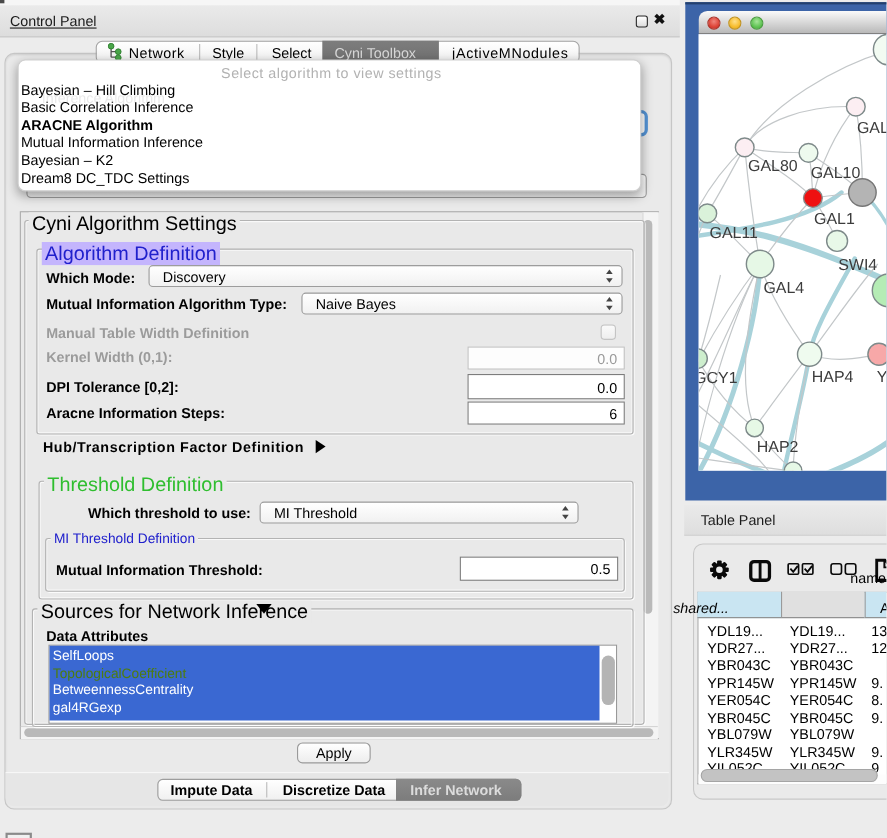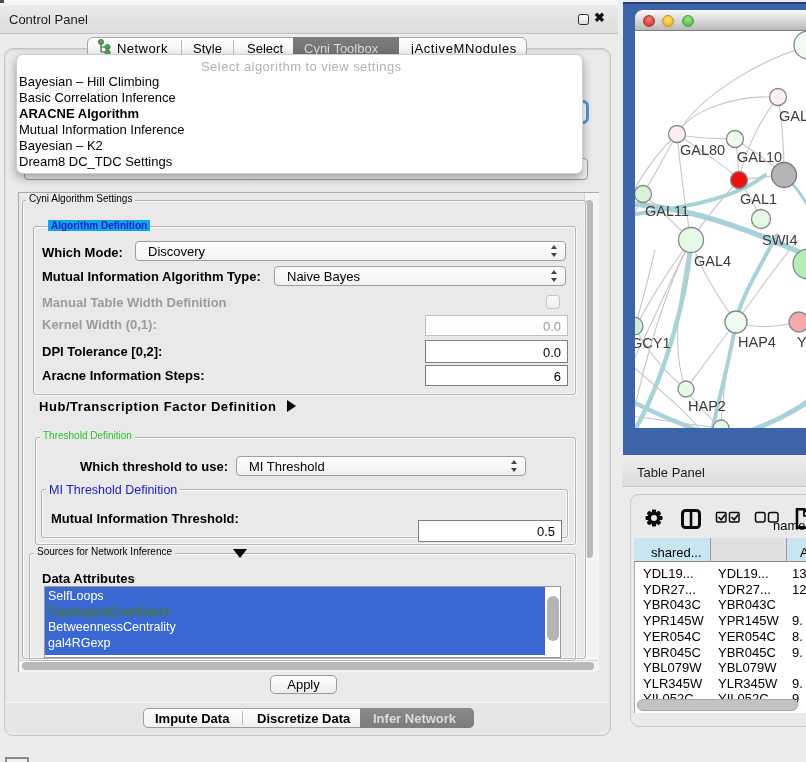--- a/index.html
+++ b/index.html
@@ -4,41 +4,41 @@
 <style>
   html,body{margin:0;padding:0;}
   body{width:806px;height:762px;overflow:hidden;background:#ececec;
        font-family:"Liberation Sans",sans-serif;position:relative;}
   .abs{position:absolute;}
   .lbl{position:absolute;font-size:13px;color:#000;white-space:nowrap;}
   .bold{font-weight:bold;}
   .gray{color:#9b9b9b;}
   .grp{position:absolute;border:1px solid #b3b3b3;border-radius:3px;
        box-shadow:inset 0 0 0 1px rgba(255,255,255,.7),1px 1px 0 rgba(255,255,255,.8);}
-  .gtitle{position:absolute;font-size:10px;background:#eaeaea;padding:0 3px;white-space:nowrap;}
+  .gtitle{position:absolute;font-size:18px;background:#eaeaea;padding:0 3px;white-space:nowrap;}
   .combo{position:absolute;background:linear-gradient(#ffffff,#f1f1f1);
          border:1px solid #9d9d9d;border-radius:4px;box-sizing:border-box;}
   .combo .txt{position:absolute;left:12px;top:0;bottom:0;font-size:13px;color:#000;
               display:flex;align-items:center;}
   .spin{position:absolute;right:7px;top:50%;width:7px;height:12px;margin-top:-6px;}
   .spin:before,.spin:after{content:"";position:absolute;left:0;border-left:3.5px solid transparent;
         border-right:3.5px solid transparent;}
   .spin:before{top:0;border-bottom:4.5px solid #444;}
   .spin:after{bottom:0;border-top:4.5px solid #444;}
   .field{position:absolute;background:#fff;border:1px solid #7d7d7d;box-sizing:border-box;
          font-size:13px;text-align:right;padding-right:6px;line-height:21px;}
 </style>
 </head>
 <body>
 
 <div class="abs" style="left:0;top:0;width:618px;height:5px;background:#f6f6f6;"></div>
 <div class="abs" style="left:0;top:0;width:4px;height:3px;background:#4a4a4a;"></div>
 <div class="abs" id="titlebar" style="left:0;top:5px;width:618px;height:28px;
      background:linear-gradient(#eaeaea,#dddddd);border-bottom:1px solid #c2c2c2;"></div>
-<div class="lbl" style="left:9px;top:12px;color:#1b1b1b;">Control Panel</div>
+<div class="lbl" style="left:9px;top:12px;color:#1b1b1b;text-decoration:underline;">Control Panel</div>
 <div class="abs" style="left:578px;top:14px;width:9px;height:9px;border:1.6px solid #2a2a2a;border-radius:2.5px;background:linear-gradient(#fff,#ddd);"></div>
 <div class="abs" style="left:594px;top:10px;font-size:13px;font-weight:bold;color:#111;">✖</div>
 
 <div class="abs" style="left:4px;top:48px;width:605px;height:686px;background:#eaeaea;
      border:1px solid #c6c6c6;border-radius:9px;box-shadow:inset 0 1px 2px rgba(0,0,0,.12);"></div>
 
 <div class="abs" style="left:87px;top:37px;width:440px;height:21px;background:linear-gradient(#ffffff,#f0f0f0);
      border:1px solid #a5a5a5;border-radius:6px;box-sizing:border-box;"></div>
 <div class="abs" style="left:181px;top:40px;width:1px;height:15px;background:#bbb;"></div>
 <div class="abs" style="left:233px;top:40px;width:1px;height:15px;background:#bbb;"></div>
@@ -64,21 +64,21 @@
 <div class="abs" style="left:584px;top:193px;width:14px;height:478px;background:#f4f4f4;border-left:1px solid #d5d5d5;"></div>
 <div class="abs" style="left:585px;top:200px;width:8px;height:358px;background:#b9b9b9;border-radius:5px;"></div>
 
 <div class="abs" style="left:19px;top:660px;width:579px;height:11px;background:#f4f4f4;border-top:1px solid #d5d5d5;"></div>
 <div class="abs" style="left:22px;top:662px;width:572px;height:8px;background:#b9b9b9;border-radius:4px;"></div>
 
 <div class="grp" style="left:22px;top:200px;width:562px;height:457px;"></div>
 <div class="gtitle" style="left:26px;top:193px;background:#e9e9e9;">Cyni Algorithm Settings</div>
 
 <div class="grp" style="left:33px;top:226px;width:541px;height:167px;"></div>
-<div class="gtitle" style="left:48px;top:220px;background:#0ea5e9;color:#2020cc;font-weight:bold;">Algorithm Definition</div>
+<div class="gtitle" style="left:38px;top:220px;background:#c4b5fd;color:#2020cc;">Algorithm Definition</div>
 
 <div class="lbl bold" style="left:42px;top:245px;">Which Mode:</div>
 <div class="combo" style="left:135px;top:241px;width:431px;height:20px;">
   <div class="txt">Discovery</div>
     <div class="spin"></div>
 </div>
 <div class="lbl bold" style="left:42px;top:269px;">Mutual Information Algorithm Type:</div>
 <div class="combo" style="left:274px;top:266px;width:292px;height:20px;">
   <div class="txt">Naive Bayes</div>
     <div class="spin"></div>
@@ -98,21 +98,21 @@
 <div class="grp" style="left:35px;top:437px;width:539px;height:106px;"></div>
 <div class="gtitle" style="left:40px;top:430px;background:#e9e9e9;color:#2fbe2f;">Threshold Definition</div>
 <div class="lbl bold" style="left:80px;top:459px;">Which threshold to use:</div>
 <div class="combo" style="left:236px;top:456px;width:290px;height:20px;">
   <div class="txt">MI Threshold</div>
     <div class="spin"></div>
 </div>
 <div class="grp" style="left:41px;top:489px;width:525px;height:47px;"></div>
 <div class="gtitle" style="left:46px;top:483px;background:#e9e9e9;color:#2020cc;font-size:12.5px;">MI Threshold Definition</div>
 <div class="lbl bold" style="left:51px;top:511px;">Mutual Information Threshold:</div>
-<div class="field" style="left:418px;top:520px;width:144px;height:22px;line-height:22px;">0.5</div>
+<div class="field" style="left:418px;top:506px;width:144px;height:22px;line-height:22px;">0.5</div>
 
 <div class="grp" style="left:29px;top:553px;width:545px;height:106px;"></div>
 <div class="gtitle" style="left:34px;top:546px;background:#e9e9e9;">Sources for Network Inference</div>
 <div class="abs" style="left:233px;top:549px;width:0;height:0;border-left:7px solid transparent;border-right:7px solid transparent;border-top:9px solid #000;"></div>
 <div class="lbl bold" style="left:42px;top:571px;">Data Attributes</div>
 <div class="abs" style="left:44px;top:586px;width:517px;height:72px;background:#fff;border:1px solid #999;box-sizing:border-box;"></div>
 <div class="abs" style="left:45px;top:587px;width:500px;height:68px;background:#3a68d2;"></div>
 <div class="lbl" style="left:48px;top:589px;color:#fff;font-size:12.5px;">SelfLoops</div>
 <div class="lbl" style="left:48px;top:605px;color:#4d7c0f;font-size:12.5px;">TopologicalCoefficient</div>
 <div class="lbl" style="left:48px;top:620px;color:#fff;font-size:12.5px;">BetweennessCentrality</div>
@@ -243,21 +243,21 @@
   </g>
   <path d="M88.5 23 l2.6 2.8 4.2-5.4" stroke="#0a0a0a" stroke-width="1.7" fill="none"></path>
   <path d="M101.5 23 l2.6 2.8 4.2-5.4" stroke="#0a0a0a" stroke-width="1.7" fill="none"></path>
   <path d="M167 15.3 h7.5 l6 6 v12.4 h-13.5 z" fill="none" stroke="#0a0a0a" stroke-width="2.6"></path>
   <path d="M174 15.3 v6.5 h7" fill="none" stroke="#0a0a0a" stroke-width="1.8"></path>
 </svg>
 <div class="abs" style="left:634px;top:538px;width:172px;height:175px;background:#fff;border:1px solid #aaa;border-right:none;box-sizing:border-box;overflow:hidden;"></div>
 <div class="abs" style="left:634px;top:538px;width:76px;height:24px;background:#c9e5f2;border-bottom:1px solid #8a8a8a;box-sizing:border-box;"></div>
 <div class="abs" style="left:710px;top:538px;width:76px;height:24px;background:#e0e0e0;border-bottom:1px solid #8a8a8a;border-left:1px solid #9a9a9a;box-sizing:border-box;"></div>
 <div class="abs" style="left:786px;top:538px;width:20px;height:24px;background:#c9e5f2;border-bottom:1px solid #8a8a8a;border-left:1px solid #9a9a9a;box-sizing:border-box;"></div>
-<div class="lbl" style="left:651px;top:545px;">shared...</div>
+<div class="lbl" style="left:612px;top:545px;font-style:italic;">shared...</div>
 <div class="lbl" style="left:739px;top:518px;margin-left:34px;">name</div>
 <div class="abs" style="left:787px;top:538px;width:19px;height:24px;overflow:hidden;">
     <div class="lbl" style="left:13px;top:7px;">AV</div>
   </div>
 <div class="lbl" style="left:643px;top:566px;">YDL19...</div>
 <div class="lbl" style="left:718px;top:566px;">YDL19...</div>
 <div class="lbl" style="left:792px;top:566px;">13</div>
 <div class="lbl" style="left:643px;top:582px;">YDR27...</div>
 <div class="lbl" style="left:718px;top:582px;">YDR27...</div>
 <div class="lbl" style="left:792px;top:582px;">12</div>

